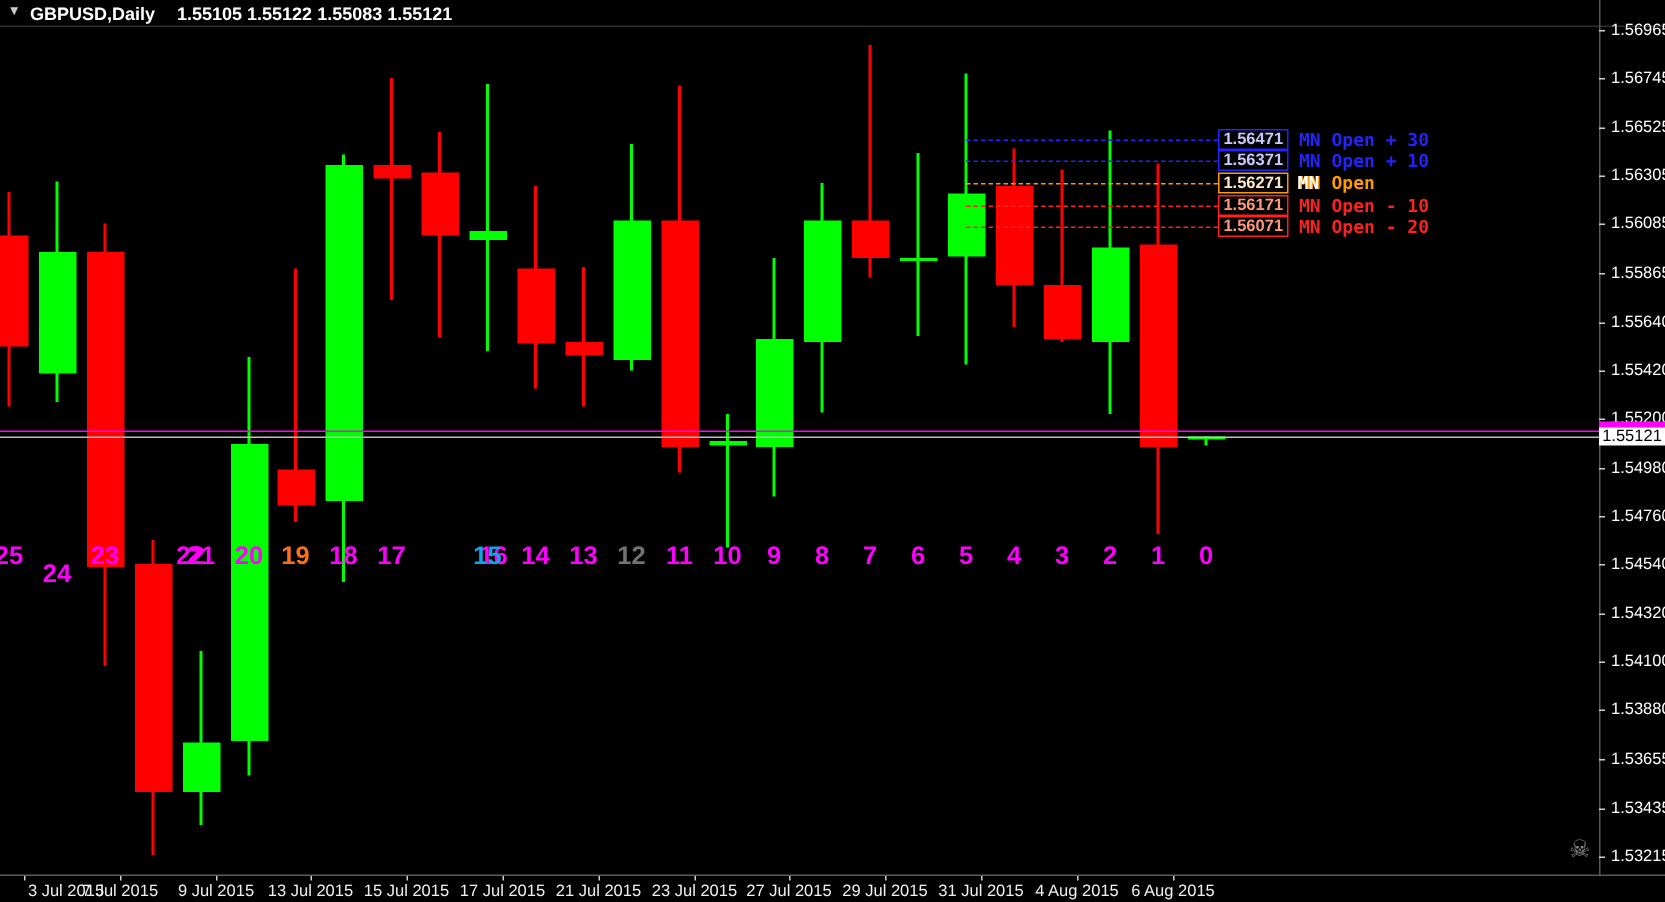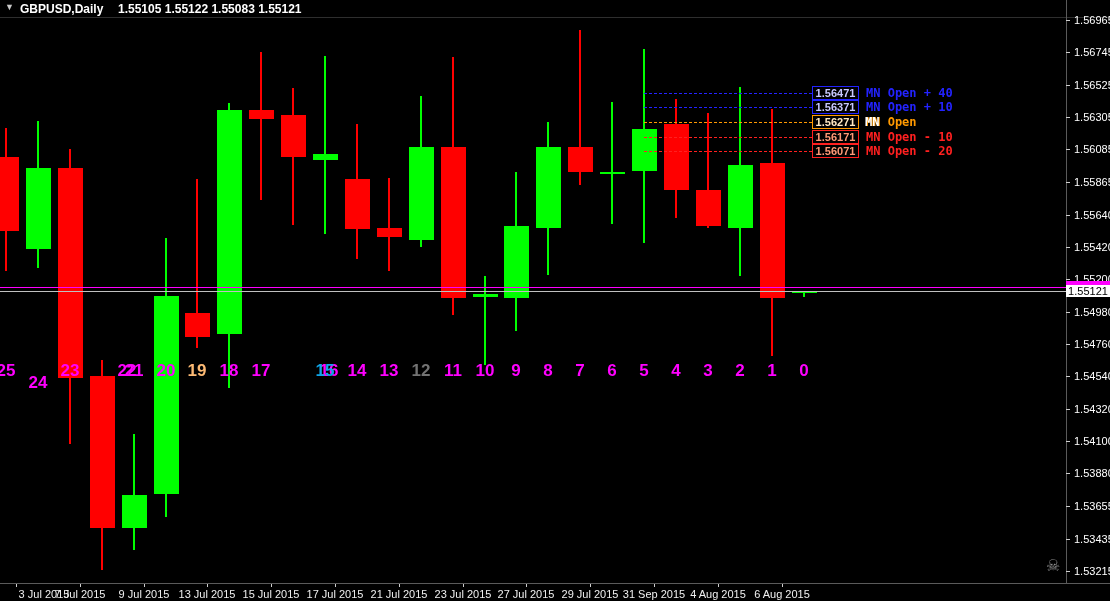--- a/index.html
+++ b/index.html
@@ -60,21 +60,21 @@
       <div class="body" style="left: 90px; top: 376px; height: 152px; background: rgb(255, 0, 0); z-index: 2;"></div>
       <div class="cdown" style="left: 85px; top: 361px; color: rgb(255, 0, 255); margin-left: 25px;">22</div>
       <div class="wick" style="left: 133px; top: 434px; height: 116px; background: rgb(0, 255, 0); z-index: 1;"></div>
       <div class="body" style="left: 122px; top: 495px; height: 33px; background: rgb(0, 255, 0); z-index: 2;"></div>
       <div class="cdown" style="left: 117px; top: 361px; color: rgb(255, 0, 255);">21</div>
       <div class="wick" style="left: 165px; top: 238px; height: 279px; background: rgb(0, 255, 0); z-index: 1;"></div>
       <div class="body" style="left: 154px; top: 296px; height: 198px; background: rgb(0, 255, 0); z-index: 2;"></div>
       <div class="cdown" style="left: 149px; top: 361px; color: rgb(255, 0, 255);">20</div>
       <div class="wick" style="left: 196px; top: 179px; height: 169px; background: rgb(255, 0, 0); z-index: 1;"></div>
       <div class="body" style="left: 185px; top: 313px; height: 24px; background: rgb(255, 0, 0); z-index: 2;"></div>
-      <div class="cdown" style="left: 180px; top: 361px; color: #fdba74;">19</div>
+      <div class="cdown" style="left: 180px; top: 361px; color: #f97316;">19</div>
       <div class="wick" style="left: 228px; top: 103px; height: 285px; background: rgb(0, 255, 0); z-index: 1;"></div>
       <div class="body" style="left: 217px; top: 110px; height: 224px; background: rgb(0, 255, 0); z-index: 2;"></div>
       <div class="cdown" style="left: 212px; top: 361px; color: rgb(255, 0, 255);">18</div>
       <div class="wick" style="left: 260px; top: 52px; height: 148px; background: rgb(255, 0, 0); z-index: 1;"></div>
       <div class="body" style="left: 249px; top: 110px; height: 9px; background: rgb(255, 0, 0); z-index: 2;"></div>
       <div class="cdown" style="left: 244px; top: 361px; color: rgb(255, 0, 255);">17</div>
       <div class="wick" style="left: 292px; top: 88px; height: 137px; background: rgb(255, 0, 0); z-index: 1;"></div>
       <div class="body" style="left: 281px; top: 115px; height: 42px; background: rgb(255, 0, 0); z-index: 2;"></div>
       <div class="cdown" style="left: 276px; top: 361px; color: rgb(255, 0, 255); margin-left: 36px;">16</div>
       <div class="wick" style="left: 324px; top: 56px; height: 178px; background: rgb(0, 255, 0); z-index: 1;"></div>
@@ -122,21 +122,21 @@
       <div class="wick" style="left: 771px; top: 109px; height: 247px; background: rgb(255, 0, 0); z-index: 1;"></div>
       <div class="body" style="left: 760px; top: 163px; height: 135px; background: rgb(255, 0, 0); z-index: 2;"></div>
       <div class="cdown" style="left: 755px; top: 361px; color: rgb(255, 0, 255);">1</div>
       <div class="wick" style="left: 803px; top: 291px; height: 6px; background: rgb(0, 255, 0); z-index: 1;"></div>
       <div class="body" style="left: 792px; top: 291px; height: 2px; background: rgb(0, 255, 0); z-index: 2;"></div>
       <div class="cdown" style="left: 787px; top: 361px; color: rgb(255, 0, 255);">0</div>
       <div class="hline" style="top: 287px; border-top-color: rgb(255, 0, 255);"></div>
       <div class="hline" style="top: 291px; border-top-color: rgb(192, 192, 192);"></div>
       <div class="mnline" style="top: 93px; border-top-color: rgb(35, 35, 255);"></div>
       <div class="mnbox" style="top: 86px; border-color: rgb(35, 35, 255); color: rgb(201, 201, 255);">1.56471</div>
-      <div class="mntext" style="top: 86px; color: rgb(35, 35, 255);">MN Open + 40</div>
+      <div class="mntext" style="top: 86px; color: rgb(35, 35, 255);">MN Open + 30</div>
       <div class="mnline" style="top: 107px; border-top-color: rgb(35, 35, 255);"></div>
       <div class="mnbox" style="top: 100px; border-color: rgb(35, 35, 255); color: rgb(201, 201, 255);">1.56371</div>
       <div class="mntext" style="top: 100px; color: rgb(35, 35, 255);">MN Open + 10</div>
       <div class="mnline" style="top: 122px; border-top-color: rgb(255, 153, 0);"></div>
       <div class="mnbox" style="top: 115px; border-color: rgb(255, 153, 0); color: rgb(255, 233, 196);">1.56271</div>
       <div class="mntext" style="top: 115px; color: rgb(255, 153, 0);">MN Open<span class="mn-white">MN</span></div>
       <div class="mnline" style="top: 137px; border-top-color: rgb(255, 32, 32);"></div>
       <div class="mnbox" style="top: 130px; border-color: rgb(255, 32, 32); color: rgb(255, 153, 119);">1.56171</div>
       <div class="mntext" style="top: 130px; color: rgb(255, 32, 32);">MN Open - 10</div>
       <div class="mnline" style="top: 151px; border-top-color: rgb(255, 32, 32);"></div>
@@ -200,21 +200,21 @@
       <div class="xtick-label" style="left: 292px;">17 Jul 2015</div>
       <div class="xtick-mark" style="left: 389px;"></div>
       <div class="xtick-label" style="left: 356px;">21 Jul 2015</div>
       <div class="xtick-mark" style="left: 453px;"></div>
       <div class="xtick-label" style="left: 420px;">23 Jul 2015</div>
       <div class="xtick-mark" style="left: 516px;"></div>
       <div class="xtick-label" style="left: 483px;">27 Jul 2015</div>
       <div class="xtick-mark" style="left: 580px;"></div>
       <div class="xtick-label" style="left: 547px;">29 Jul 2015</div>
       <div class="xtick-mark" style="left: 644px;"></div>
-      <div class="xtick-label" style="left: 611px;">31 Sep 2015</div>
+      <div class="xtick-label" style="left: 611px;">31 Jul 2015</div>
       <div class="xtick-mark" style="left: 708px;"></div>
       <div class="xtick-label" style="left: 675px;">4 Aug 2015</div>
       <div class="xtick-mark" style="left: 772px;"></div>
       <div class="xtick-label" style="left: 739px;">6 Aug 2015</div>
     </div>
 
   <div class="skull">☠</div>
 <div class="linebox" style="top: 281px;"></div>
     <div class="bidbox" style="top: 285px;">1.55121</div>
   </div>

